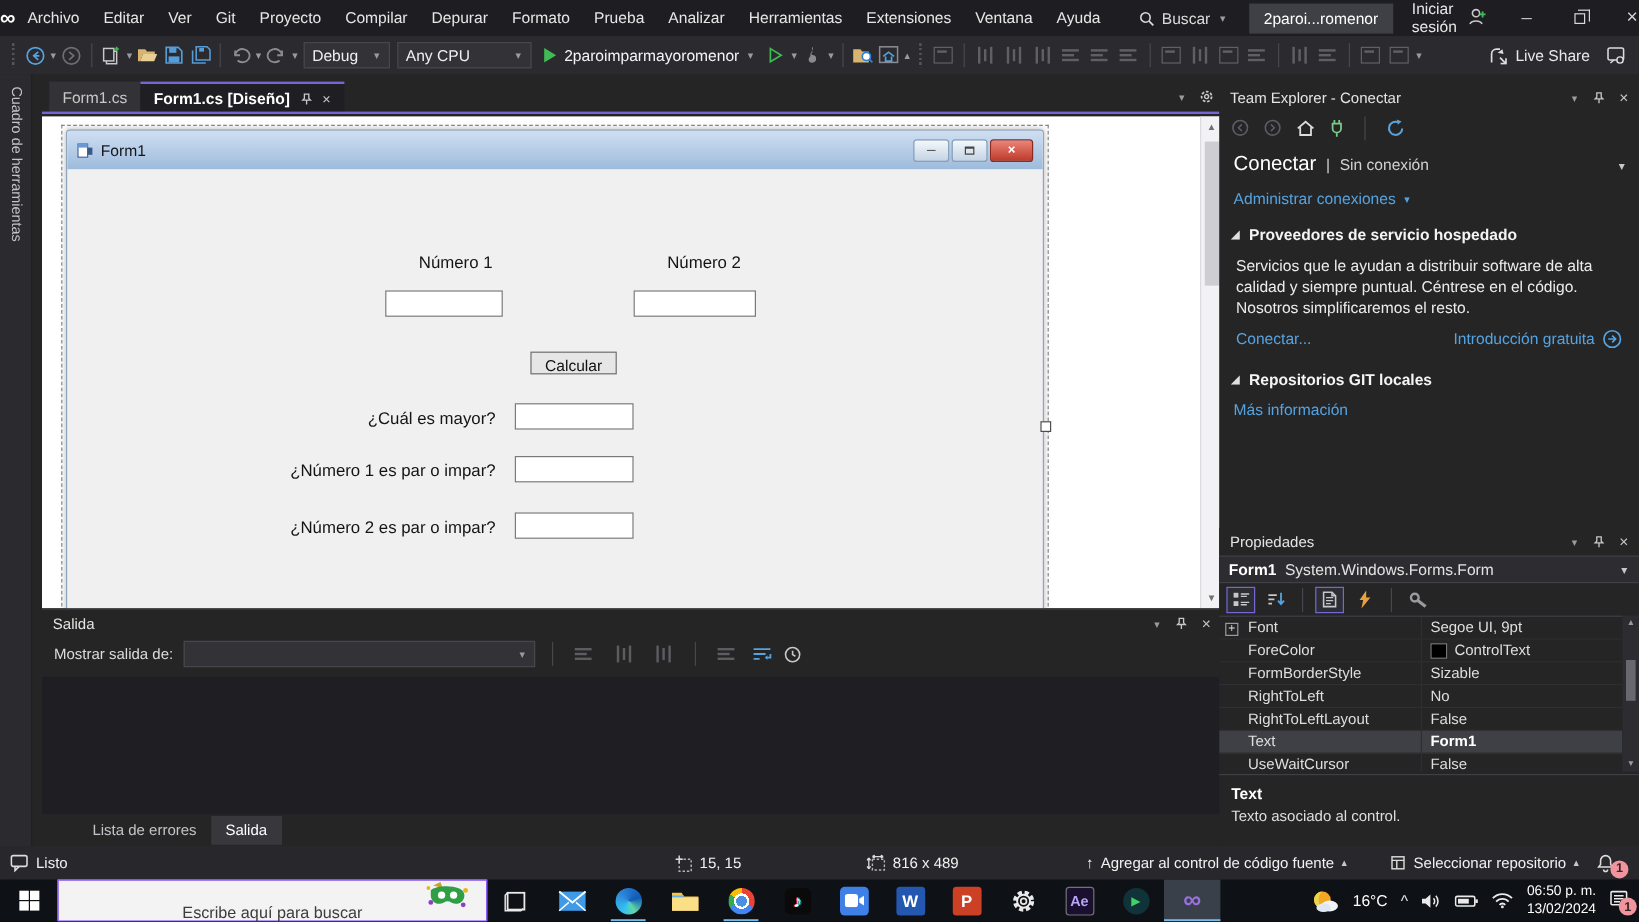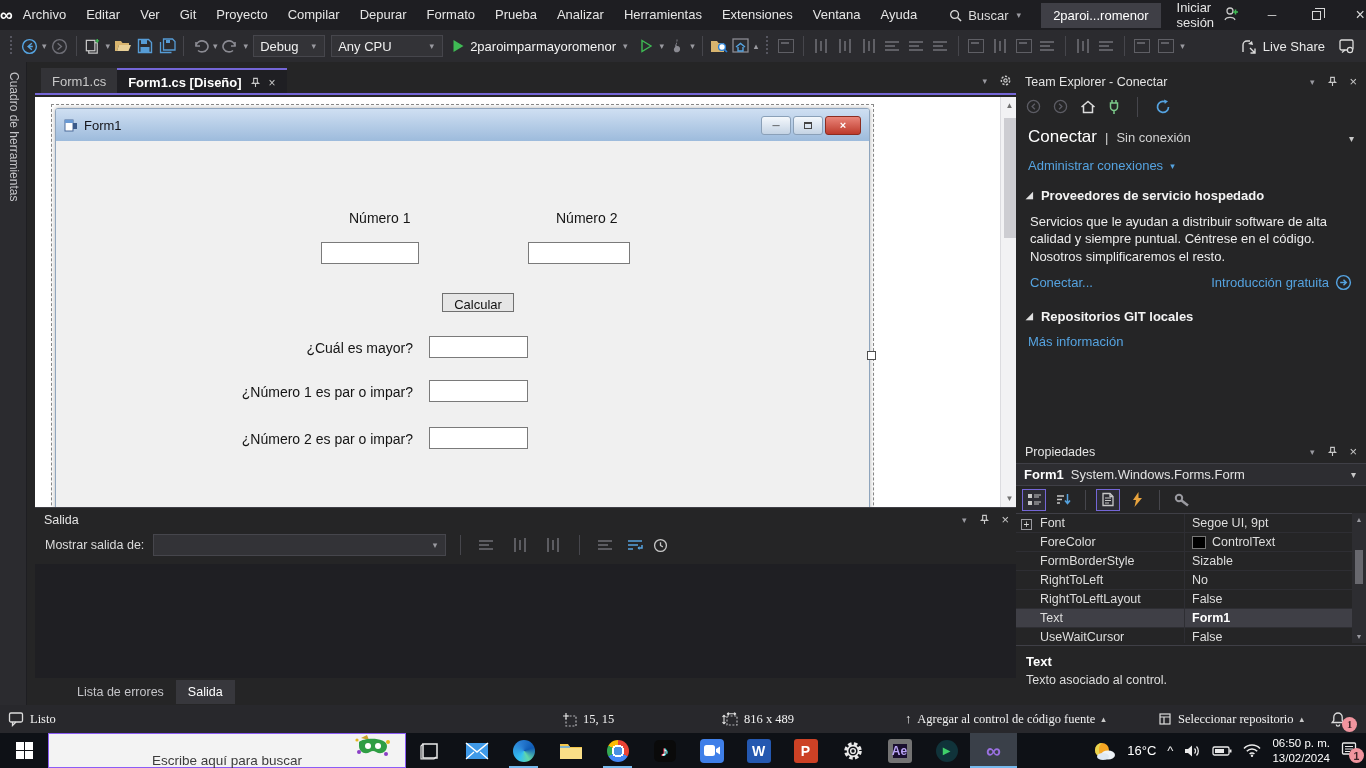--- a/index.html
+++ b/index.html
@@ -116,21 +116,21 @@
   .pname { width:168px; padding-left:24px; color:#dedede; position:relative; }
   .pexpand { position:absolute; left:5px; top:3px; width:11px; height:11px; border:1px solid #9a9aa0; font-size:10px; line-height:9px; text-align:center; color:#dcdcdc; }
   .pval { flex:1; padding-left:7px; color:#dedede; border-left:1px solid #2e2e33; display:flex; align-items:center; gap:6px; height:100%; }
   .prow.selected .pval { font-weight:bold; color:#fff; }
   .swatch { width:14px; height:13px; background:#000; border:1px solid #777; }
   .pdesc { position:absolute; left:0; bottom:0; width:100%; height:60px; border-top:1px solid #3f3f46; padding:8px 10px; background:#252526; }
   .pdesc .dt { font-size:13px; font-weight:bold; color:#fff; margin-bottom:4px; }
   .pdesc .dd { font-size:12.5px; color:#dedede; }
 
   
-  .statusbar { position:absolute; left:0; top:705px; width:100%; height:28px; background:#28282c; font-size:12.5px; color:#f1f1f1;font-family:Liberation Serif, serif; }
+  .statusbar { position:absolute; left:0; top:705px; width:100%; height:28px; background:#28282c; font-size:12.5px; color:#f1f1f1; }
   .sb-item { position:absolute; top:0; height:28px; display:flex; align-items:center; gap:6px; }
   .sb-caret { font-size:9px; color:#c8c8c8; }
   .badge { min-width:15px; height:15px; border-radius:50%; background:#f0949e; color:#3a2226; font-size:10.5px; display:flex; align-items:center; justify-content:center; font-weight:bold; }
 
   
   .taskbar { position:absolute; left:0; top:733px; width:100%; height:35px; background:#0e1116; display:flex; align-items:stretch; }
   .tb-start { width:48px; display:flex; align-items:center; justify-content:center; }
   .tb-searchbox { width:358px; background:#f3f3f3; border:1px solid #8b5cf6; display:flex; align-items:center; gap:19px; padding:0 11px; color:#3c3c3c; font-size:13.5px; position:relative;flex-direction:column; }
   .tb-slot { width:47px; display:flex; align-items:center; justify-content:center; position:relative; }
   .tb-slot.running::after { content:""; position:absolute; left:9px; right:9px; bottom:0; height:2px; background:#76b9ed; }
@@ -730,21 +730,21 @@
       <span class="appic" style="background:#cc4125; color:#fff; font-weight:bold; font-size:14px; border-radius:3px;">P</span>
     </span>
     <span class="tb-slot">
       <svg width="22" height="22" viewBox="0 0 22 22">
           <circle cx="11" cy="11" r="7" fill="none" stroke="#eaeaea" stroke-width="3.6" stroke-dasharray="3.4 2.2"></circle>
           <circle cx="11" cy="11" r="5.4" fill="none" stroke="#eaeaea" stroke-width="1.6"></circle>
           <circle cx="11" cy="11" r="2.4" fill="#0e1116" stroke="#eaeaea" stroke-width="1.4"></circle>
         </svg>
     </span>
     <span class="tb-slot">
-      <span class="appic" style="background:#1a0f2e; color:#b9a4f4; font-weight:bold; font-size:12px; border:5px solid #737373; border-radius:3px;">Ae</span>
+      <span class="appic" style="background:#1a0f2e; color:#b9a4f4; font-weight:bold; font-size:12px; border:1px solid #737373; border-radius:3px;">Ae</span>
     </span>
     <span class="tb-slot">
         <span class="teal-ball">▶</span>
       </span>
     <span class="tb-slot running vs-active">
         <span class="vs-inf">∞</span>
       </span>
 
     <span class="tray">
       <svg width="25" height="22" viewBox="0 0 25 22">

